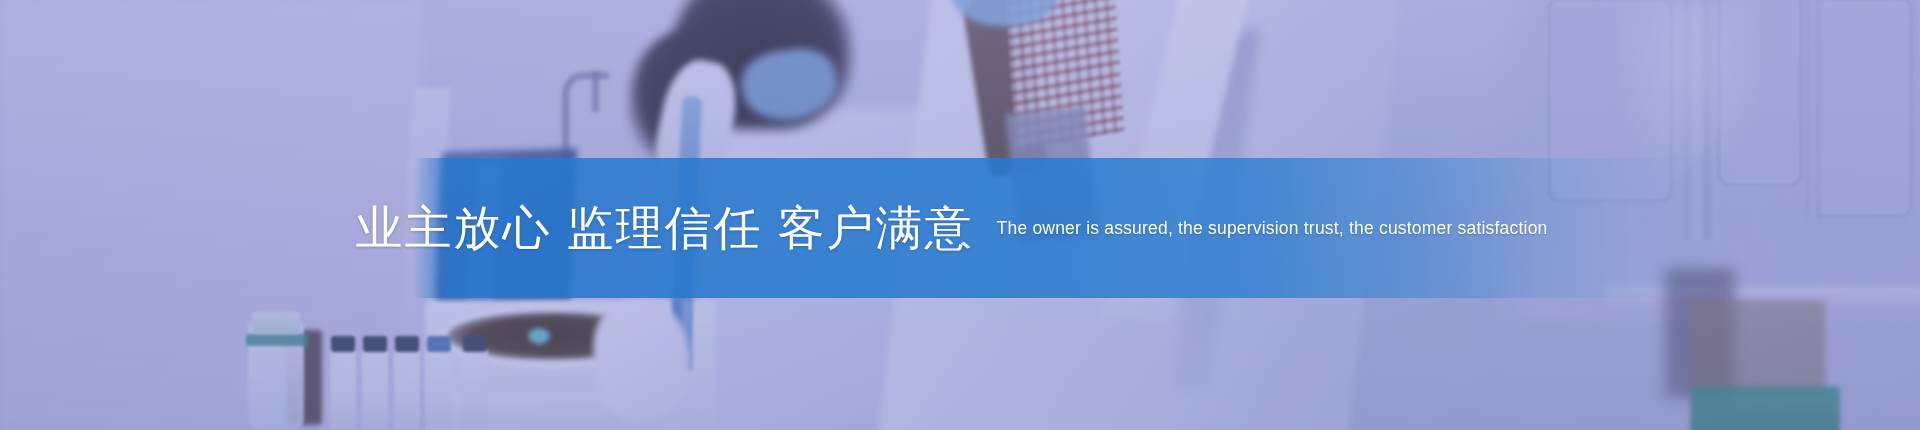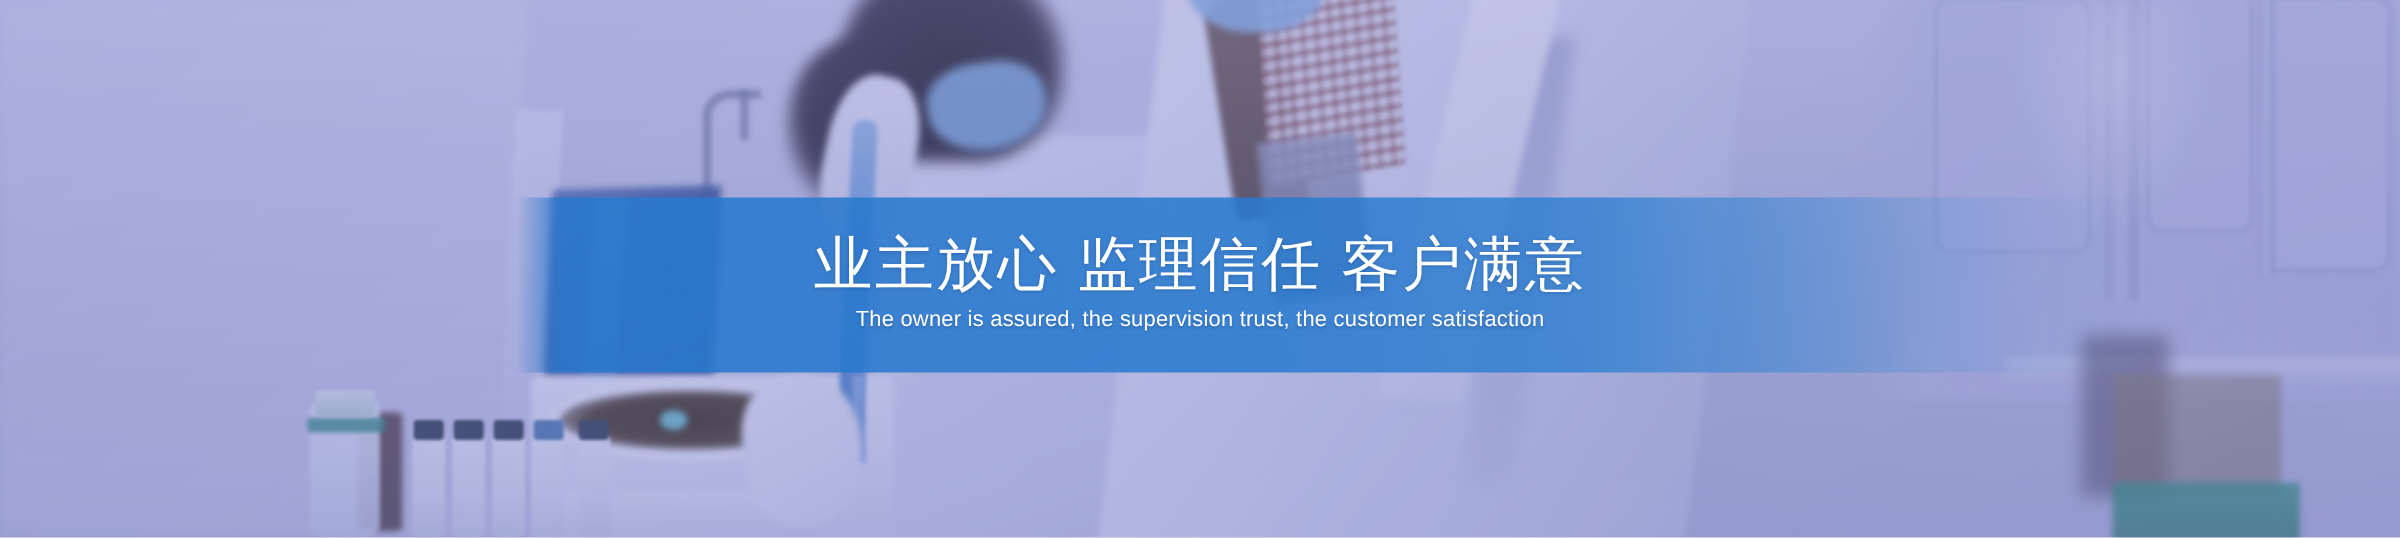--- a/index.html
+++ b/index.html
@@ -446,21 +446,21 @@
   }
 
   
   .text-block {
     position: absolute;
     left: 0;
     top: 158px;
     width: 100%;
     height: 140px;
     display: flex;
-    flex-direction: column;
+    flex-direction: row;
     align-items: center;
     justify-content: center;
     gap: 6px;
   }
   .headline {
     color: #ffffff;
     font-size: 47px;
     line-height: 1.05;
     font-weight: 400;
     letter-spacing: 2px;
@@ -469,21 +469,21 @@
     margin: 0;
   }
   .subline {
     color: #ffffff;
     font-size: 17.5px;
     line-height: 1.2;
     font-weight: 400;
     letter-spacing: .2px;
     white-space: nowrap;
     text-shadow: 0 1px 2px rgba(20,50,100,.30);
-    margin: 4px;
+    margin: 17px;
   }
 </style>
 </head>
 <body>
 
 <div class="hero">
 
   <div class="scene">
     <div class="wall"></div>
     <div class="wall-left"></div>

